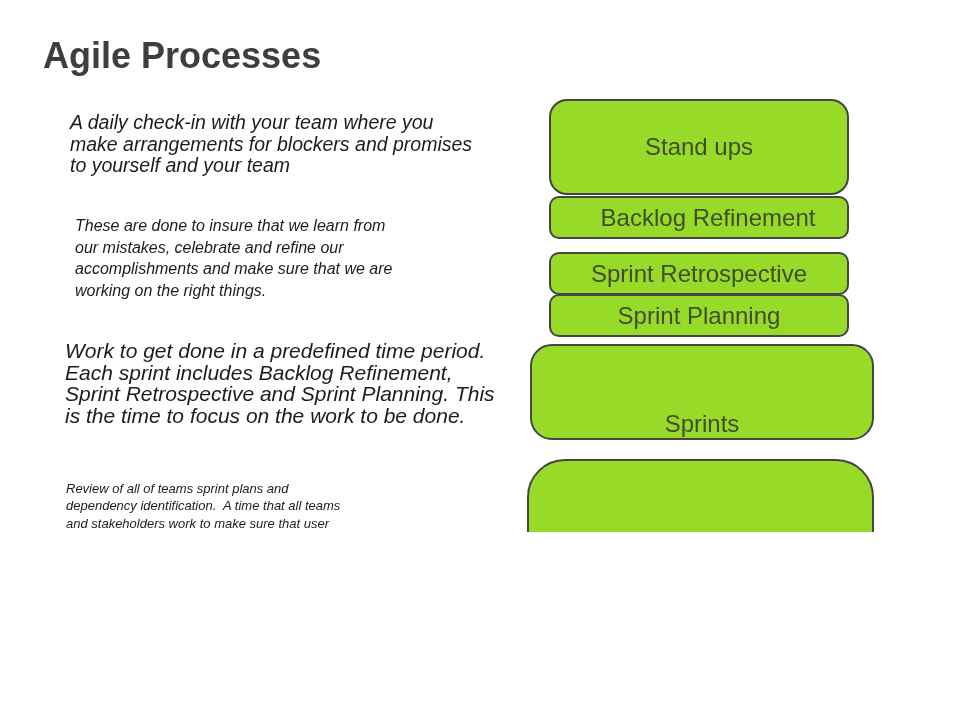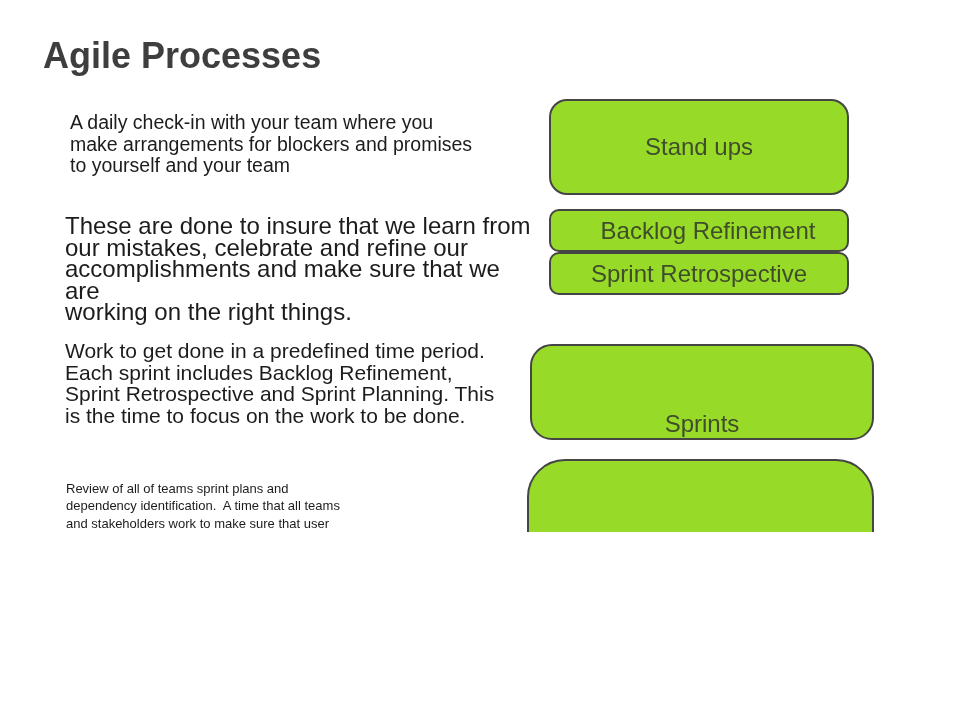--- a/index.html
+++ b/index.html
@@ -20,39 +20,40 @@
     font-size: 36px;
     font-weight: bold;
     color: #3e3e3e;
   }
   .para {
     position: absolute;
     margin: 0;
     white-space: pre-wrap;
     color: #1c1c1c;
     width: 470px;
+    font-style: italic;
   }
   .p1 { left: 70px; top: 112px; font-size: 19.5px; line-height: 21.6px; }
-  .p2 { left: 65px; top: 215px; font-size: 24px; line-height: 21.6px; }
+  .p2 { left: 75px; top: 215px; font-size: 16px; line-height: 21.6px; }
   .p3 { left: 65px; top: 340px; font-size: 21px; line-height: 21.6px; }
   .p4 { left: 66px; top: 480px; font-size: 13px;  line-height: 17.4px; }
   .shape {
     position: absolute;
     background: #97db28;
     border: 2.5px solid #454545;
     box-sizing: border-box;
     display: flex;
     align-items: center;
     justify-content: center;
     color: #404d2b;
     font-size: 24px;
     cursor: default;
   }
   .b1 { left: 549px; top: 99px;  width: 300px; height: 96px;  border-radius: 18px; justify-content: center; }
-  .b2 { left: 549px; top: 209px; width: 300px; height: 43px;  border-radius: 10px; padding-left: 18px; }
+  .b2 { left: 549px; top: 196px; width: 300px; height: 43px;  border-radius: 10px; padding-left: 18px; }
   .b3 { left: 549px; top: 252px; width: 300px; height: 43px;  border-radius: 10px; }
   .b4 { left: 549px; top: 294px; width: 300px; height: 43px;  border-radius: 10px; }
   .b5 { left: 530px; top: 344px; width: 344px; height: 96px;  border-radius: 22px; align-items: flex-end; }
   .b6 { left: 527px; top: 459px; width: 347px; height: 202px; border-radius: 38px; }
   .divider {
     position: absolute;
     left: 43px;
     top: 657px;
     width: 874px;
     height: 1px;
@@ -91,20 +92,23 @@
   </div>
 
   <div class="shape b2">
     <span>Backlog Refinement</span>
   </div>
 
   <div class="shape b3">
     <span>Sprint Retrospective</span>
   </div>
 
+  <div class="shape b4">
+    <span>Sprint Planning</span>
+  </div>
 
   <div class="shape b5">
     <span>Sprints</span>
   </div>
 
   <div class="shape b6">
     <span>Increment Planning</span>
   </div>
 
   <div class="divider"></div>

